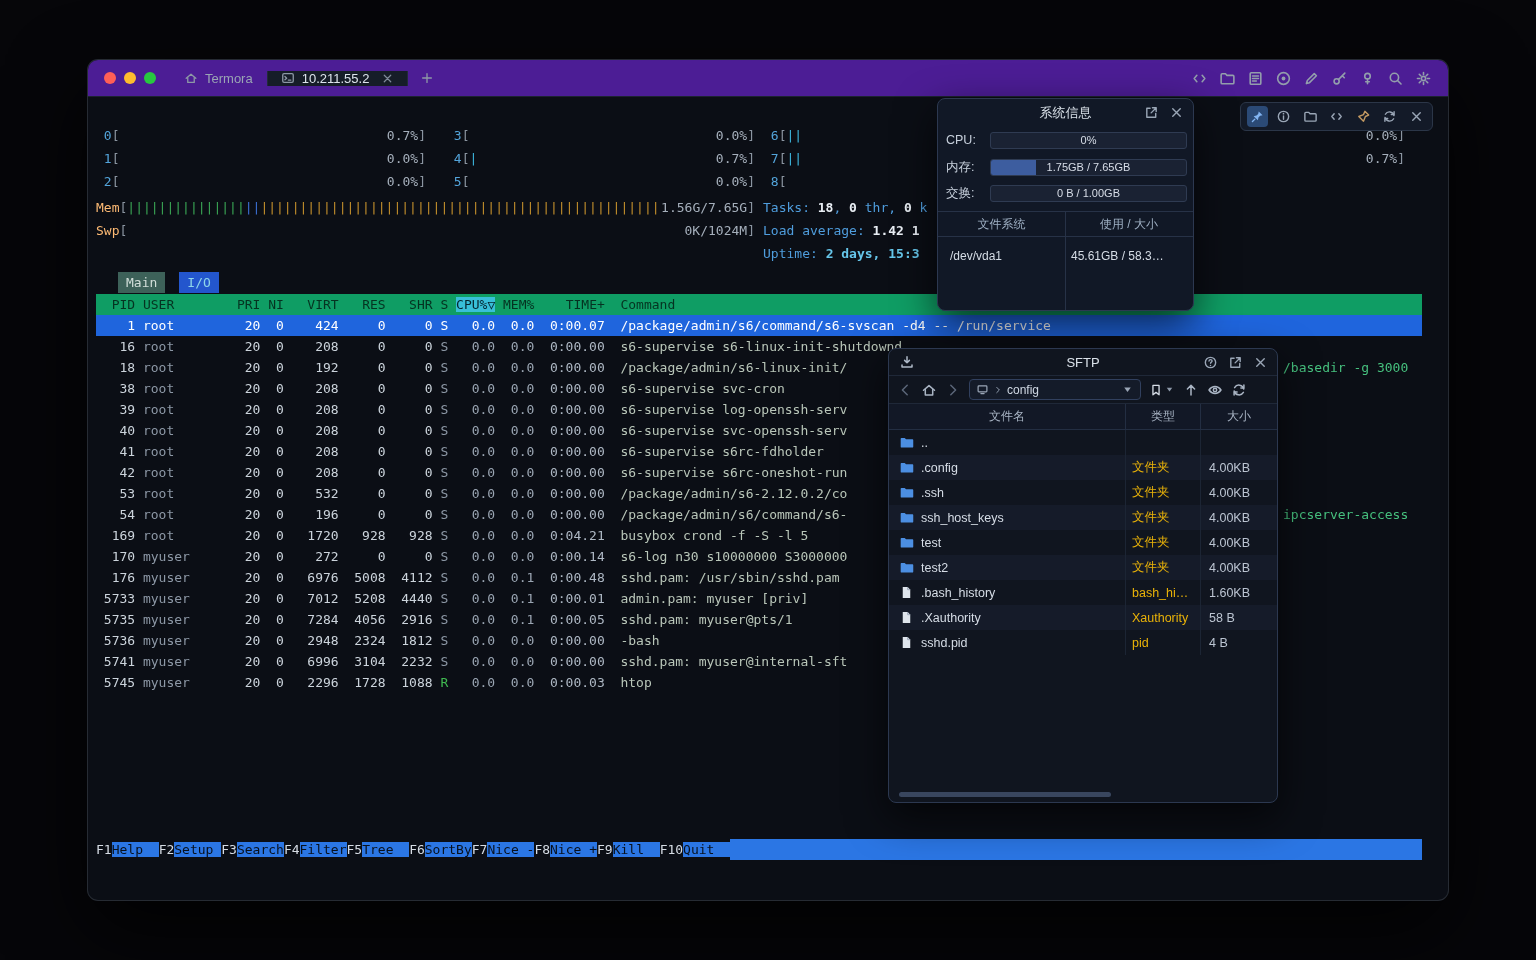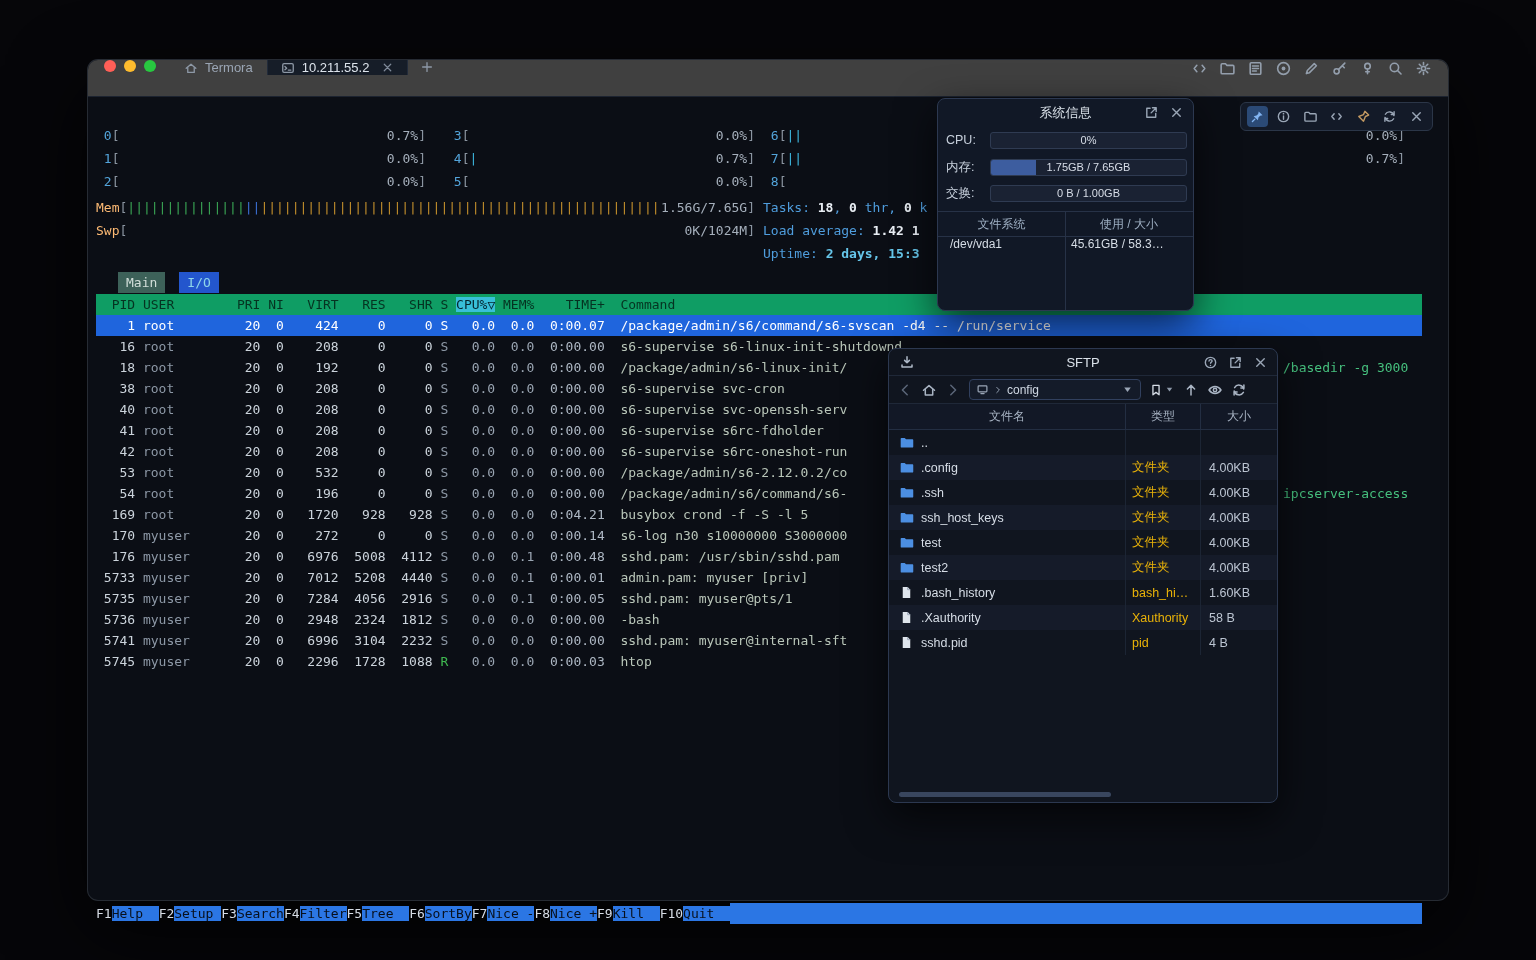--- a/index.html
+++ b/index.html
@@ -3,21 +3,21 @@
 <meta charset="utf-8">
 <style>
   *{box-sizing:border-box}
   html,body{margin:0;padding:0}
   body{width:1536px;height:960px;background:#060609;overflow:hidden;position:relative;font-family:"Liberation Sans",sans-serif}
   .ic{display:inline-flex;width:16px;height:16px;flex:0 0 auto}
   .ic svg{width:100%;height:100%;display:block}
 
   
   .window{position:absolute;left:88px;top:60px;width:1360px;height:840px;background:#0b0e15;border-radius:10px;box-shadow:0 0 0 1px #262b33,0 30px 80px rgba(0,0,0,.8)}
-  .titlebar{position:absolute;left:0;top:0;right:0;height:37px;background:#404040;border-radius:10px 10px 0 0;border-bottom:1px solid #1c2330;display:flex;align-items:flex-start}
+  .titlebar{position:absolute;left:0;top:0;right:0;height:37px;background:#4c1d95;border-radius:10px 10px 0 0;border-bottom:1px solid #1c2330;display:flex;align-items:center}
   .traffic{display:flex;align-items:center;gap:8px;padding:0 14px 0 16px}
   .tl{width:12px;height:12px;border-radius:50%}
   .tab{display:flex;align-items:center;gap:7px;padding:0 14px;color:#9aa5b4;font-size:13px}
   .tab .ic{width:14px;height:14px;color:#8d98a6}
   .tab.active{background:#161d28;color:#dde4ec;box-shadow:inset 1px 0 0 #222b3a,inset -1px 0 0 #222b3a}
   .tab .closex{width:13px;height:13px;color:#7f8a99;margin-left:5px}
   .newtab{display:flex;align-items:center;padding:0 12px;color:#8d98a6}
   .newtab .ic{width:14px;height:14px}
   .tb-icons{margin-left:auto;display:flex;align-items:center;gap:11px;padding-right:16px}
   .tbtn{width:17px;height:17px;color:#939eac;display:inline-flex}
@@ -54,21 +54,21 @@
   .hl{background:#38bfd8;color:#05262e}
   .prows{position:absolute;left:0;top:217px;width:1326px}
   .prow{height:21px;line-height:21px;white-space:pre;position:relative}
   .prow.sel{background:#1f65dd}
   .prow.sel span{color:#fff}
   .c-pid{color:#ccd4dc}.c-user{color:#8d98a6}.c-num{color:#ccd4dc}.c-s{color:#8d98a6}
   .c-s.run{color:#3fb950}
   .c-cpu{color:#9aa5b2}.c-time{color:#aeb8c4}.c-cmd{color:#b9c6b9}
   .c-tail{position:absolute;left:1187px;top:0;color:#46c07e}
 
-  .fkeys{position:absolute;left:0;top:805px;width:1326px;height:21px;line-height:21px;display:flex;white-space:pre}
+  .fkeys{position:absolute;left:0;top:741px;width:1326px;height:21px;line-height:21px;display:flex;white-space:pre}
   .fkk{color:#d6dce4}
   .fkl{background:#2b76e4;color:#08101c}
   .fkfill{flex:1;background:#2b76e4}
 
   
   .panel{position:absolute;background:#111826;border:1px solid #2c3850;border-radius:8px;box-shadow:0 14px 40px rgba(0,0,0,.65);color:#d6dde6}
   .p-title{height:27px;display:flex;align-items:center;justify-content:center;position:relative;font-size:13px;color:#dbe2ea}
   .p-tbtns{position:absolute;right:9px;top:0;height:27px;display:flex;align-items:center;gap:10px}
   .pbtn{width:15px;height:15px;color:#9aa6b6;display:inline-flex}
   .pbtn .ic{width:15px;height:15px}
@@ -76,21 +76,21 @@
 
   .sysinfo{left:937px;top:98px;width:257px;height:213px;z-index:20}
   .sirow{position:absolute;left:8px;right:6px;height:18px;display:flex;align-items:center}
   .silabel{width:44px;font-size:12.5px;color:#c7d0dc}
   .sbar{flex:1;position:relative;height:17px;background:#1a2233;border:1px solid #2f3b52;border-radius:3px;overflow:hidden}
   .sbar .fill{position:absolute;left:0;top:0;bottom:0;background:#3d5d9f}
   .sbar .txt{position:absolute;inset:0;display:flex;align-items:center;justify-content:center;font-size:11px;color:#d8dee8}
   .fstable{position:absolute;left:0;right:0;top:112px;bottom:0;border-top:1px solid #273247;font-size:12px}
   .fsdivider{position:absolute;left:127px;top:0;bottom:0;width:1px;background:#273247}
   .fshead{height:25px;display:flex;align-items:center;border-bottom:1px solid #273247;color:#9fb0c4}
-  .fsrow{height:26px;display:flex;align-items:flex-start;color:#d6dde6}
+  .fsrow{height:26px;display:flex;align-items:flex-end;color:#d6dde6}
   .fsc1{width:127px;text-align:center}
   .fsc2{flex:1;text-align:center}
   .fsrow .fsc1{text-align:left;padding-left:12px}
   .fsrow .fsc2{text-align:left;padding-left:6px}
 
   .side-toolbar{position:absolute;left:1240px;top:102px;width:193px;height:29px;background:#131a28;border:1px solid #2b3648;border-radius:6px;display:flex;align-items:center;justify-content:space-evenly;z-index:40}
   .stbtn{width:21px;height:21px;display:inline-flex;align-items:center;justify-content:center;color:#9aa6b6;border-radius:4px}
   .stbtn .ic{width:15px;height:15px}
   .stbtn.act{background:#2b4a76;color:#82b4f2}
   .stbtn[data-name="clean-button"]{color:#c49a62}
@@ -264,20 +264,21 @@
     <div class="htabs" data-name="htop-tabs">
       <span class="htab-main" data-name="htop-tab-main">Main</span>
       <span class="htab-io" data-name="htop-tab-io">I/O</span>
     </div>
     <div class="phead" id="phead" data-name="process-table-header"><span class="hc" data-name="column-header">  PID</span><span class="hc" data-name="column-header"> USER       </span><span class="hc" data-name="column-header"> PRI</span><span class="hc" data-name="column-header"> NI</span><span class="hc" data-name="column-header">   VIRT</span><span class="hc" data-name="column-header">   RES</span><span class="hc" data-name="column-header">   SHR</span><span class="hc" data-name="column-header"> S</span><span class="hc"> </span><span class="hc hl" data-name="column-header-cpu">CPU%▽</span><span class="hc" data-name="column-header"> MEM%</span><span class="hc" data-name="column-header">    TIME+</span><span class="hc" data-name="column-header">  Command</span></div>
     <div class="prows" id="prows" data-name="process-table">
         <div class="prow sel" data-name="process-row"><span class="c-pid">    1</span><span class="c-user"> root       </span><span class="c-num">  20  0    424     0     0</span><span class="c-s"> S</span><span class="c-cpu">   0.0  0.0</span><span class="c-time">  0:00.07</span><span class="c-cmd">  /package/admin/s6/command/s6-svscan -d4 -- /run/service</span></div>
         <div class="prow" data-name="process-row"><span class="c-pid">   16</span><span class="c-user"> root       </span><span class="c-num">  20  0    208     0     0</span><span class="c-s"> S</span><span class="c-cpu">   0.0  0.0</span><span class="c-time">  0:00.00</span><span class="c-cmd">  s6-supervise s6-linux-init-shutdownd</span></div>
         <div class="prow" data-name="process-row"><span class="c-pid">   18</span><span class="c-user"> root       </span><span class="c-num">  20  0    192     0     0</span><span class="c-s"> S</span><span class="c-cpu">   0.0  0.0</span><span class="c-time">  0:00.00</span><span class="c-cmd">  /package/admin/s6-linux-init/</span><span class="c-tail">/basedir -g 3000</span></div>
         <div class="prow" data-name="process-row"><span class="c-pid">   38</span><span class="c-user"> root       </span><span class="c-num">  20  0    208     0     0</span><span class="c-s"> S</span><span class="c-cpu">   0.0  0.0</span><span class="c-time">  0:00.00</span><span class="c-cmd">  s6-supervise svc-cron</span></div>
+        <div class="prow" data-name="process-row"><span class="c-pid">   39</span><span class="c-user"> root       </span><span class="c-num">  20  0    208     0     0</span><span class="c-s"> S</span><span class="c-cpu">   0.0  0.0</span><span class="c-time">  0:00.00</span><span class="c-cmd">  s6-supervise log-openssh-serv</span></div>
         <div class="prow" data-name="process-row"><span class="c-pid">   40</span><span class="c-user"> root       </span><span class="c-num">  20  0    208     0     0</span><span class="c-s"> S</span><span class="c-cpu">   0.0  0.0</span><span class="c-time">  0:00.00</span><span class="c-cmd">  s6-supervise svc-openssh-serv</span></div>
         <div class="prow" data-name="process-row"><span class="c-pid">   41</span><span class="c-user"> root       </span><span class="c-num">  20  0    208     0     0</span><span class="c-s"> S</span><span class="c-cpu">   0.0  0.0</span><span class="c-time">  0:00.00</span><span class="c-cmd">  s6-supervise s6rc-fdholder</span></div>
         <div class="prow" data-name="process-row"><span class="c-pid">   42</span><span class="c-user"> root       </span><span class="c-num">  20  0    208     0     0</span><span class="c-s"> S</span><span class="c-cpu">   0.0  0.0</span><span class="c-time">  0:00.00</span><span class="c-cmd">  s6-supervise s6rc-oneshot-run</span></div>
         <div class="prow" data-name="process-row"><span class="c-pid">   53</span><span class="c-user"> root       </span><span class="c-num">  20  0    532     0     0</span><span class="c-s"> S</span><span class="c-cpu">   0.0  0.0</span><span class="c-time">  0:00.00</span><span class="c-cmd">  /package/admin/s6-2.12.0.2/co</span></div>
         <div class="prow" data-name="process-row"><span class="c-pid">   54</span><span class="c-user"> root       </span><span class="c-num">  20  0    196     0     0</span><span class="c-s"> S</span><span class="c-cpu">   0.0  0.0</span><span class="c-time">  0:00.00</span><span class="c-cmd">  /package/admin/s6/command/s6-</span><span class="c-tail">ipcserver-access</span></div>
         <div class="prow" data-name="process-row"><span class="c-pid">  169</span><span class="c-user"> root       </span><span class="c-num">  20  0   1720   928   928</span><span class="c-s"> S</span><span class="c-cpu">   0.0  0.0</span><span class="c-time">  0:04.21</span><span class="c-cmd">  busybox crond -f -S -l 5</span></div>
         <div class="prow" data-name="process-row"><span class="c-pid">  170</span><span class="c-user"> myuser     </span><span class="c-num">  20  0    272     0     0</span><span class="c-s"> S</span><span class="c-cpu">   0.0  0.0</span><span class="c-time">  0:00.14</span><span class="c-cmd">  s6-log n30 s10000000 S3000000</span></div>
         <div class="prow" data-name="process-row"><span class="c-pid">  176</span><span class="c-user"> myuser     </span><span class="c-num">  20  0   6976  5008  4112</span><span class="c-s"> S</span><span class="c-cpu">   0.0  0.1</span><span class="c-time">  0:00.48</span><span class="c-cmd">  sshd.pam: /usr/sbin/sshd.pam</span></div>
         <div class="prow" data-name="process-row"><span class="c-pid"> 5733</span><span class="c-user"> myuser     </span><span class="c-num">  20  0   7012  5208  4440</span><span class="c-s"> S</span><span class="c-cpu">   0.0  0.1</span><span class="c-time">  0:00.01</span><span class="c-cmd">  admin.pam: myuser [priv]</span></div>
         <div class="prow" data-name="process-row"><span class="c-pid"> 5735</span><span class="c-user"> myuser     </span><span class="c-num">  20  0   7284  4056  2916</span><span class="c-s"> S</span><span class="c-cpu">   0.0  0.1</span><span class="c-time">  0:00.05</span><span class="c-cmd">  sshd.pam: myuser@pts/1</span></div>

